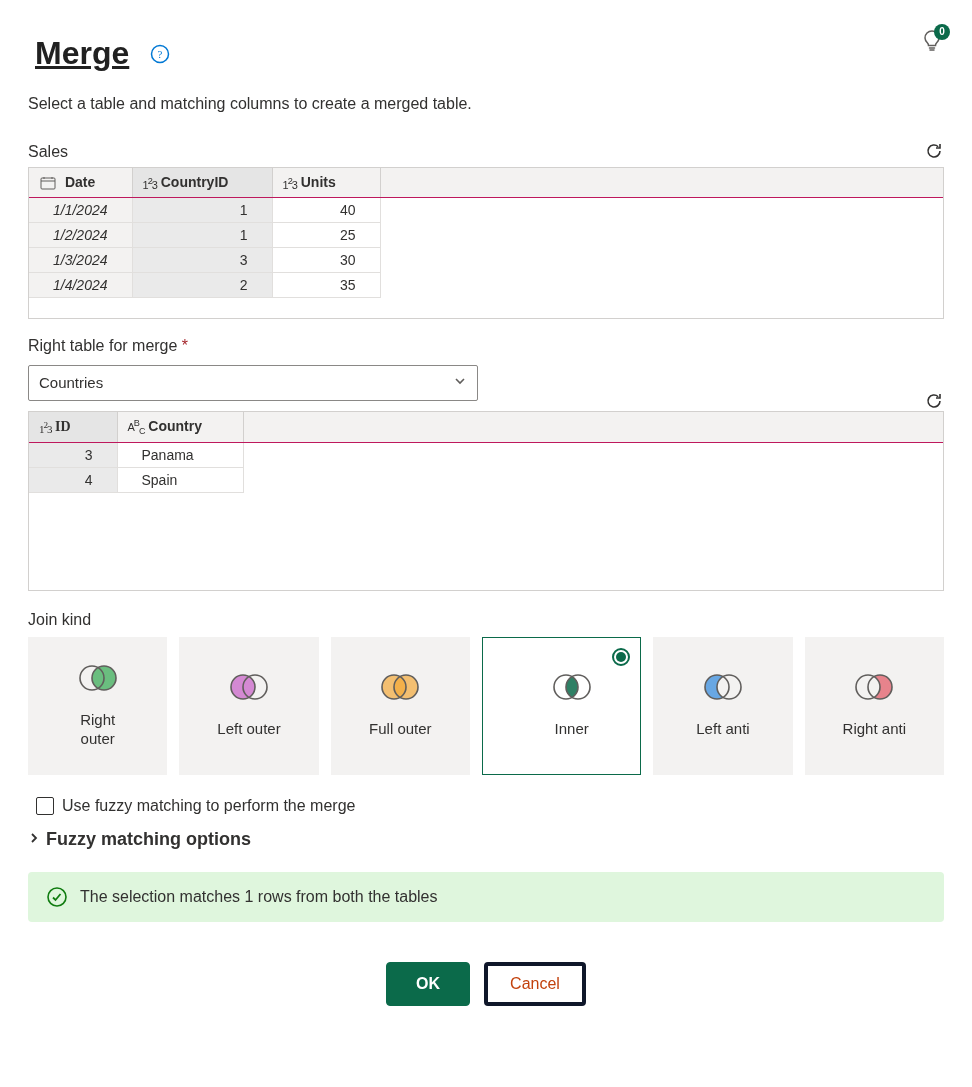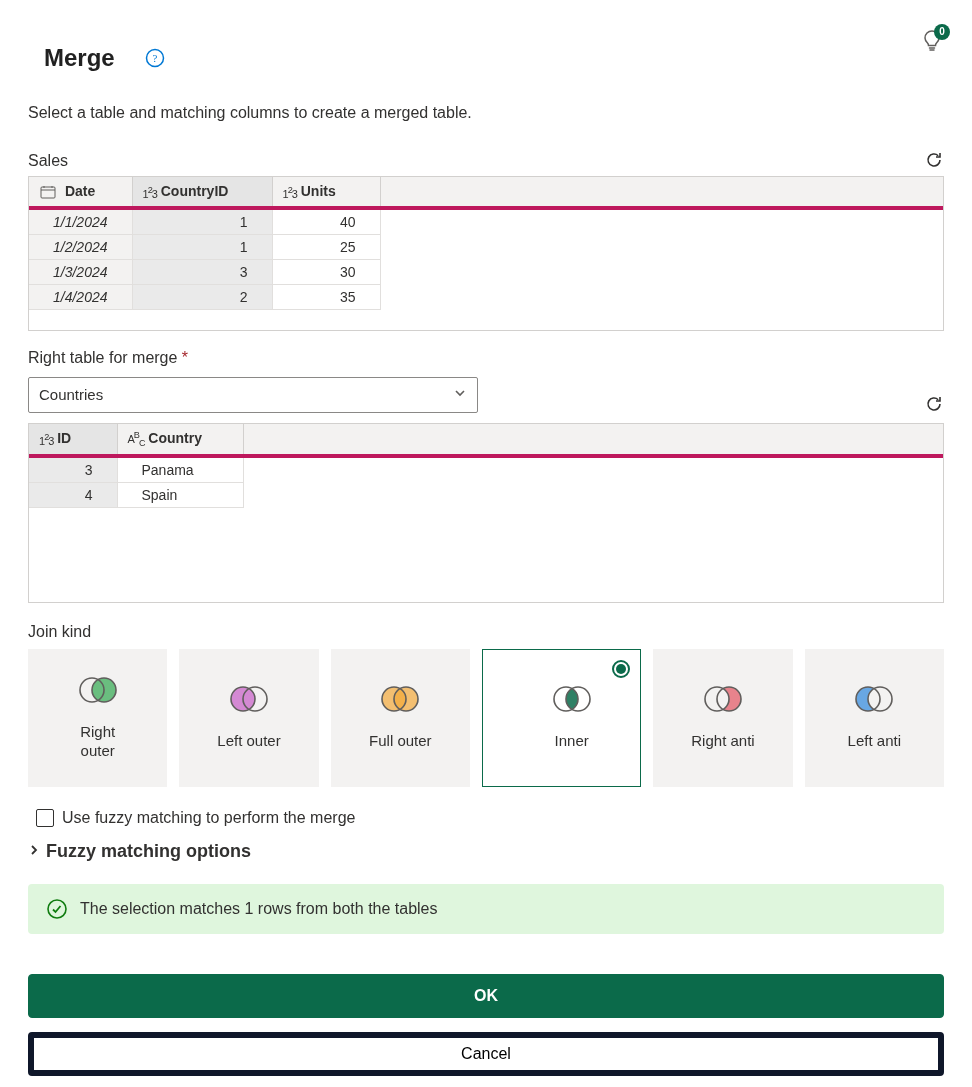--- a/index.html
+++ b/index.html
@@ -7,38 +7,38 @@
     margin: 0;
     padding: 28px;
     font-family: "Segoe UI", -apple-system, sans-serif;
     font-size: 14px;
     color: #323130;
     background: #fff;
     width: 972px;
   }
   .header-row { display: flex; justify-content: space-between; align-items: flex-start; }
   .title-row { display: flex; align-items: center; gap: 14px; margin-bottom: 6px; }
-  h1 { font-size: 24px; font-weight: 600; margin: 16px; color: #212121; }
+  h1 { font-size: 32px; font-weight: 600; margin: 7px; color: #212121; text-decoration: underline; }
   .help-icon { width: 20px; height: 20px; color: #0078d4; display: flex; align-items: center; justify-content: center; }
   .idea-icon { position: relative; width: 24px; height: 24px; }
   .idea-icon .badge {
     position: absolute; top: -4px; right: -6px;
     background: #0b6a4a; color: #fff;
     border-radius: 50%; width: 16px; height: 16px;
     font-size: 10px; line-height: 16px; text-align: center;
     font-weight: 600;
   }
   .subtitle { font-size: 16px; color: #323130; margin: 10px 0 28px; }
   .section-label { font-size: 16px; color: #323130; margin-bottom: 6px; display: flex; justify-content: space-between; align-items: flex-end; }
   .refresh-icon { width: 20px; height: 20px; cursor: pointer; }
 
   .grid-wrap { border: 1px solid #d2d0ce; background: #fff; margin-bottom: 18px; }
   table.data { border-collapse: collapse; width: auto; }
   table.data th {
-    background: #f3f2f1; border-right: 1px solid #d2d0ce; border-bottom: 4px solid #be185d;
+    background: #f3f2f1; border-right: 1px solid #d2d0ce; border-bottom: 1px solid #be185d;
     padding: 6px 10px; text-align: left; font-weight: 600; font-size: 14px;
     white-space: nowrap;
   }
   table.data th.selected { background: #e5e5e5; }
   table.data th .type-icon { display: inline-flex; vertical-align: middle; margin-right: 4px; }
   .type-icon svg { width: 18px; height: 14px; }
   .type-text { font-size: 11px; vertical-align: middle; letter-spacing: -1px; font-weight: 400; }
   table.data td {
     border-right: 1px solid #e1dfdd; border-bottom: 1px solid #e1dfdd;
     padding: 4px 24px; font-size: 14px;
@@ -52,21 +52,21 @@
   .req { color: #a4262c; }
   .dropdown {
     display: inline-flex; align-items: center; justify-content: space-between;
     width: 450px; height: 36px; padding: 0 10px;
     border: 1px solid #8a8886; border-radius: 2px;
     font-size: 15px; cursor: pointer; background: #fff;
     margin-bottom: 10px;
   }
   .dropdown .chev { color: #605e5c; }
 
-  .right-wrap { display: flex; justify-content: space-between; align-items: center; gap: 16px; }
+  .right-wrap { display: flex; justify-content: space-between; align-items: flex-end; gap: 16px; }
   .right-grid { flex: 1; }
   .right-table-grid { border: 1px solid #d2d0ce; background: #fff; height: 180px; }
 
   .join-label { font-size: 16px; margin: 20px 0 8px; }
   .join-row { display: flex; gap: 12px; }
   .join-opt {
     flex: 1; height: 138px; background: #f3f2f1;
     display: flex; flex-direction: column; align-items: center; justify-content: center;
     gap: 14px; position: relative; cursor: pointer;
     border: 1px solid #f3f2f1;
@@ -90,24 +90,24 @@
   .expander { display: flex; align-items: center; gap: 6px; font-weight: 600; font-size: 18px; margin: 12px 0 22px; cursor: pointer; }
   .expander .chev2 { font-size: 14px; }
 
   .status-bar {
     background: #dff6dd; border-radius: 4px;
     padding: 14px 18px; display: flex; align-items: center; gap: 12px;
     font-size: 16px; color: #323130; margin-bottom: 40px;
   }
   .status-bar .ok-ico { width: 22px; height: 22px; color: #107c10; }
 
-  .footer { display: flex; justify-content: flex-end; gap: 14px; flex-direction: column; }
+  .footer { display: flex; justify-content: center; gap: 14px; }
   .btn { height: 44px; min-width: 84px; padding: 0 22px; border-radius: 4px; font-size: 16px; cursor: pointer; display: inline-flex; align-items: center; justify-content: center; }
   .btn-primary { background: #0b6a4a; color: #fff; border: 1px solid #0b6a4a; font-weight: 600; }
-  .btn-secondary { background: #fff; color: #000000; border: 6px solid #0f172a; }
+  .btn-secondary { background: #fff; color: #c2410c; border: 4px solid #0f172a; }
 
   .th-fill { background: #f3f2f1; border-bottom: 1px solid #d2d0ce; }
 </style>
 </head>
 <body>
 
 <div class="header-row">
   <div>
     <div class="title-row">
       <h1>Merge</h1>
@@ -215,21 +215,21 @@
         <path d="M16 10 a6 6 0 1 1 -1.8 -4.3" fill="none" stroke="#323130" stroke-width="1.6"></path>
         <path d="M16 3 v4 h-4" fill="none" stroke="#323130" stroke-width="1.6"></path>
       </svg>
   </span>
 </div>
 
 <div class="right-table-grid">
   <table class="data" style="width:100%;">
     <thead>
         <tr>
-      <th style="width:88px;" class="selected">
+      <th style="width:88px;font-family:Liberation Serif, serif;" class="selected">
         <span class="type-text">1<sup>2</sup>3</span>
         <span>ID</span>
       </th>
       <th style="width:126px;">
         <span class="type-text">A<sup>B</sup><sub style="vertical-align:sub;font-size:9px;">C</sub></span>
         <span>Country</span>
       </th>
       <th class="th-fill" style="border-right:none;"></th>
     </tr>
       </thead>
@@ -283,49 +283,49 @@
           <defs>
             <clipPath id="clinner">
               <circle cx="18" cy="15" r="12"></circle>
             </clipPath>
           </defs>
           <circle cx="30" cy="15" r="12" fill="#0b6a4a" fill-opacity="0.85" clip-path="url(#clinner)"></circle>
           <circle cx="18" cy="15" r="12" fill="none" stroke="#605e5c" stroke-width="1.6"></circle>
           <circle cx="30" cy="15" r="12" fill="none" stroke="#605e5c" stroke-width="1.6"></circle>
         </svg></span>
       <div class="label">Inner</div>
+    </div>
+    <div class="join-opt">
+      <span><svg class="venn" viewBox="0 0 48 30">
+          <defs>
+            <mask id="maleft-anti">
+              <rect width="48" height="30" fill="white"></rect>
+              <circle cx="30" cy="15" r="12" fill="black"></circle>
+            </mask>
+          </defs>
+          <circle cx="18" cy="15" r="12" fill="#3a8dde" fill-opacity="0.75" mask="url(#maleft-anti)"></circle>
+          <circle cx="18" cy="15" r="12" fill="none" stroke="#605e5c" stroke-width="1.6"></circle>
+          <circle cx="30" cy="15" r="12" fill="none" stroke="#605e5c" stroke-width="1.6"></circle>
+        </svg></span>
+      <div class="label">Left anti</div>
     </div>
     <div class="join-opt">
       <span><svg class="venn" viewBox="0 0 48 30">
           <defs>
             <mask id="mbright-anti">
               <rect width="48" height="30" fill="white"></rect>
               <circle cx="18" cy="15" r="12" fill="black"></circle>
             </mask>
           </defs>
           <circle cx="30" cy="15" r="12" fill="#e35d6a" fill-opacity="0.75" mask="url(#mbright-anti)"></circle>
           <circle cx="18" cy="15" r="12" fill="none" stroke="#605e5c" stroke-width="1.6"></circle>
           <circle cx="30" cy="15" r="12" fill="none" stroke="#605e5c" stroke-width="1.6"></circle>
         </svg></span>
       <div class="label">Right anti</div>
     </div>
-    <div class="join-opt">
-      <span><svg class="venn" viewBox="0 0 48 30">
-          <defs>
-            <mask id="maleft-anti">
-              <rect width="48" height="30" fill="white"></rect>
-              <circle cx="30" cy="15" r="12" fill="black"></circle>
-            </mask>
-          </defs>
-          <circle cx="18" cy="15" r="12" fill="#3a8dde" fill-opacity="0.75" mask="url(#maleft-anti)"></circle>
-          <circle cx="18" cy="15" r="12" fill="none" stroke="#605e5c" stroke-width="1.6"></circle>
-          <circle cx="30" cy="15" r="12" fill="none" stroke="#605e5c" stroke-width="1.6"></circle>
-        </svg></span>
-      <div class="label">Left anti</div>
-    </div>
   </div>
 
 <div class="fuzzy-row">
   <div class="cb"></div>
   <label>Use fuzzy matching to perform the merge</label>
 </div>
 <div class="expander">
   <span class="chev2">
     <svg width="12" height="12" viewBox="0 0 12 12">
         <path d="M4 2 l4 4 -4 4" fill="none" stroke="#323130" stroke-width="1.8"></path>

